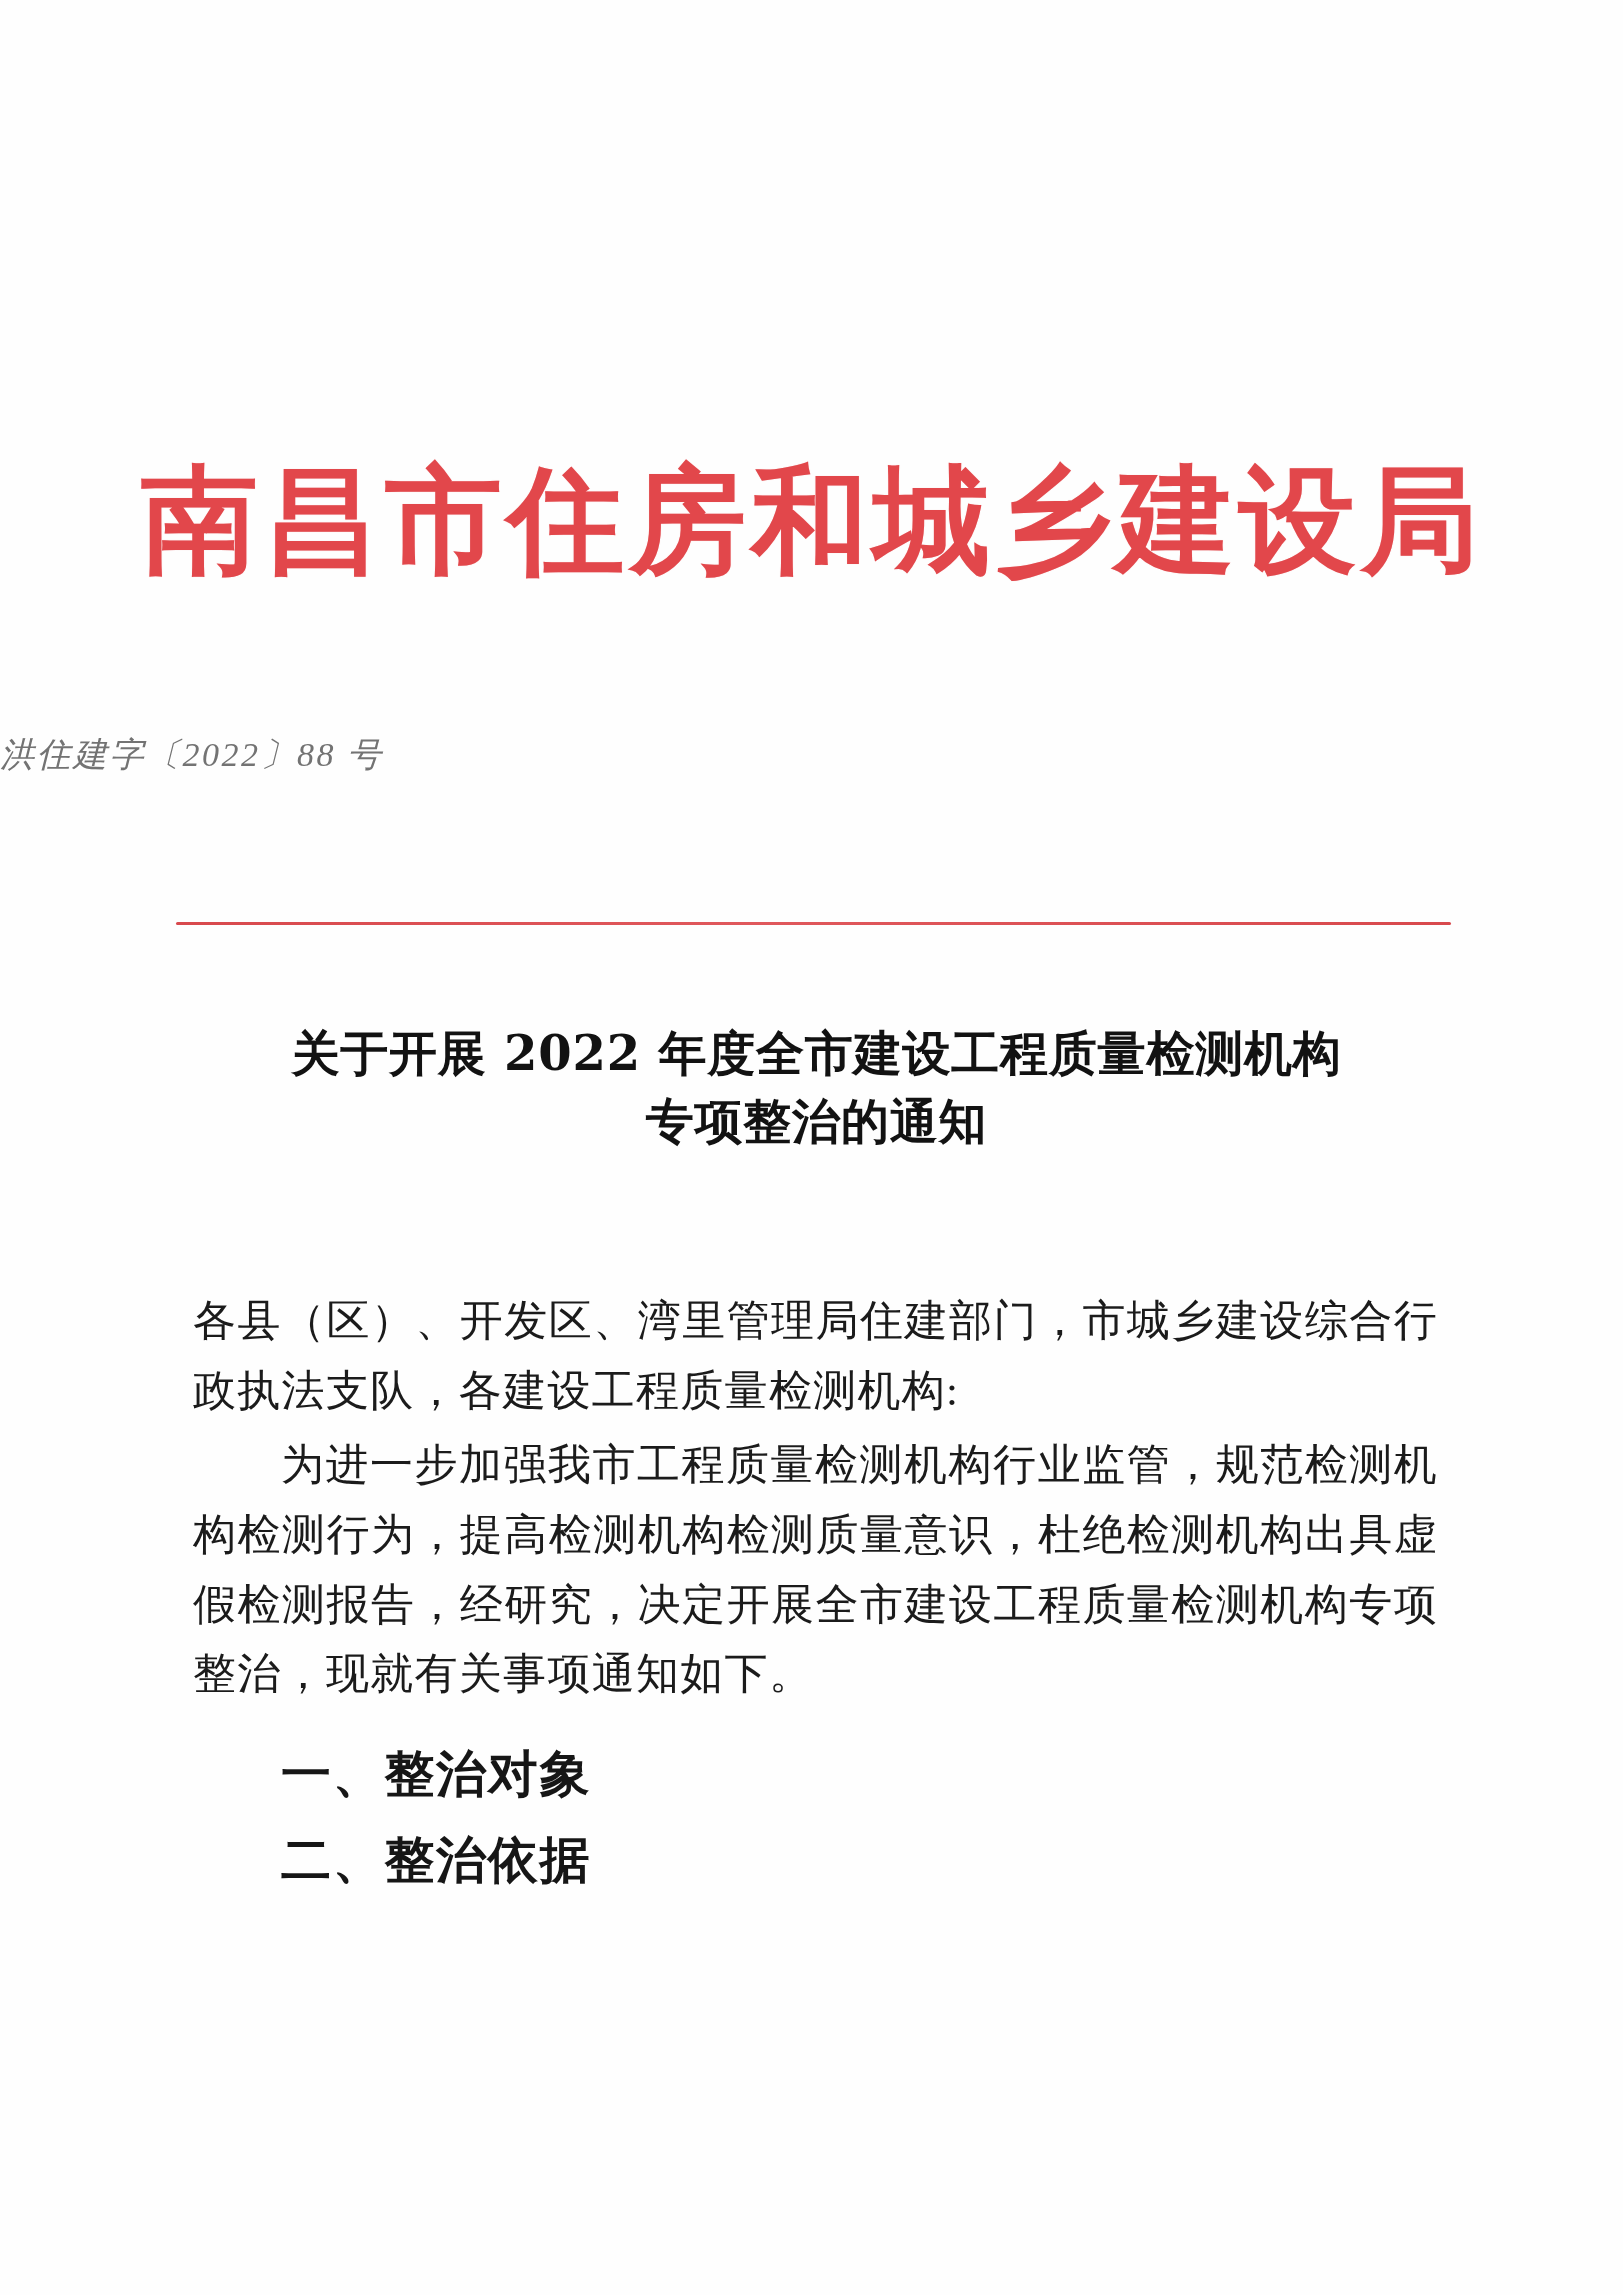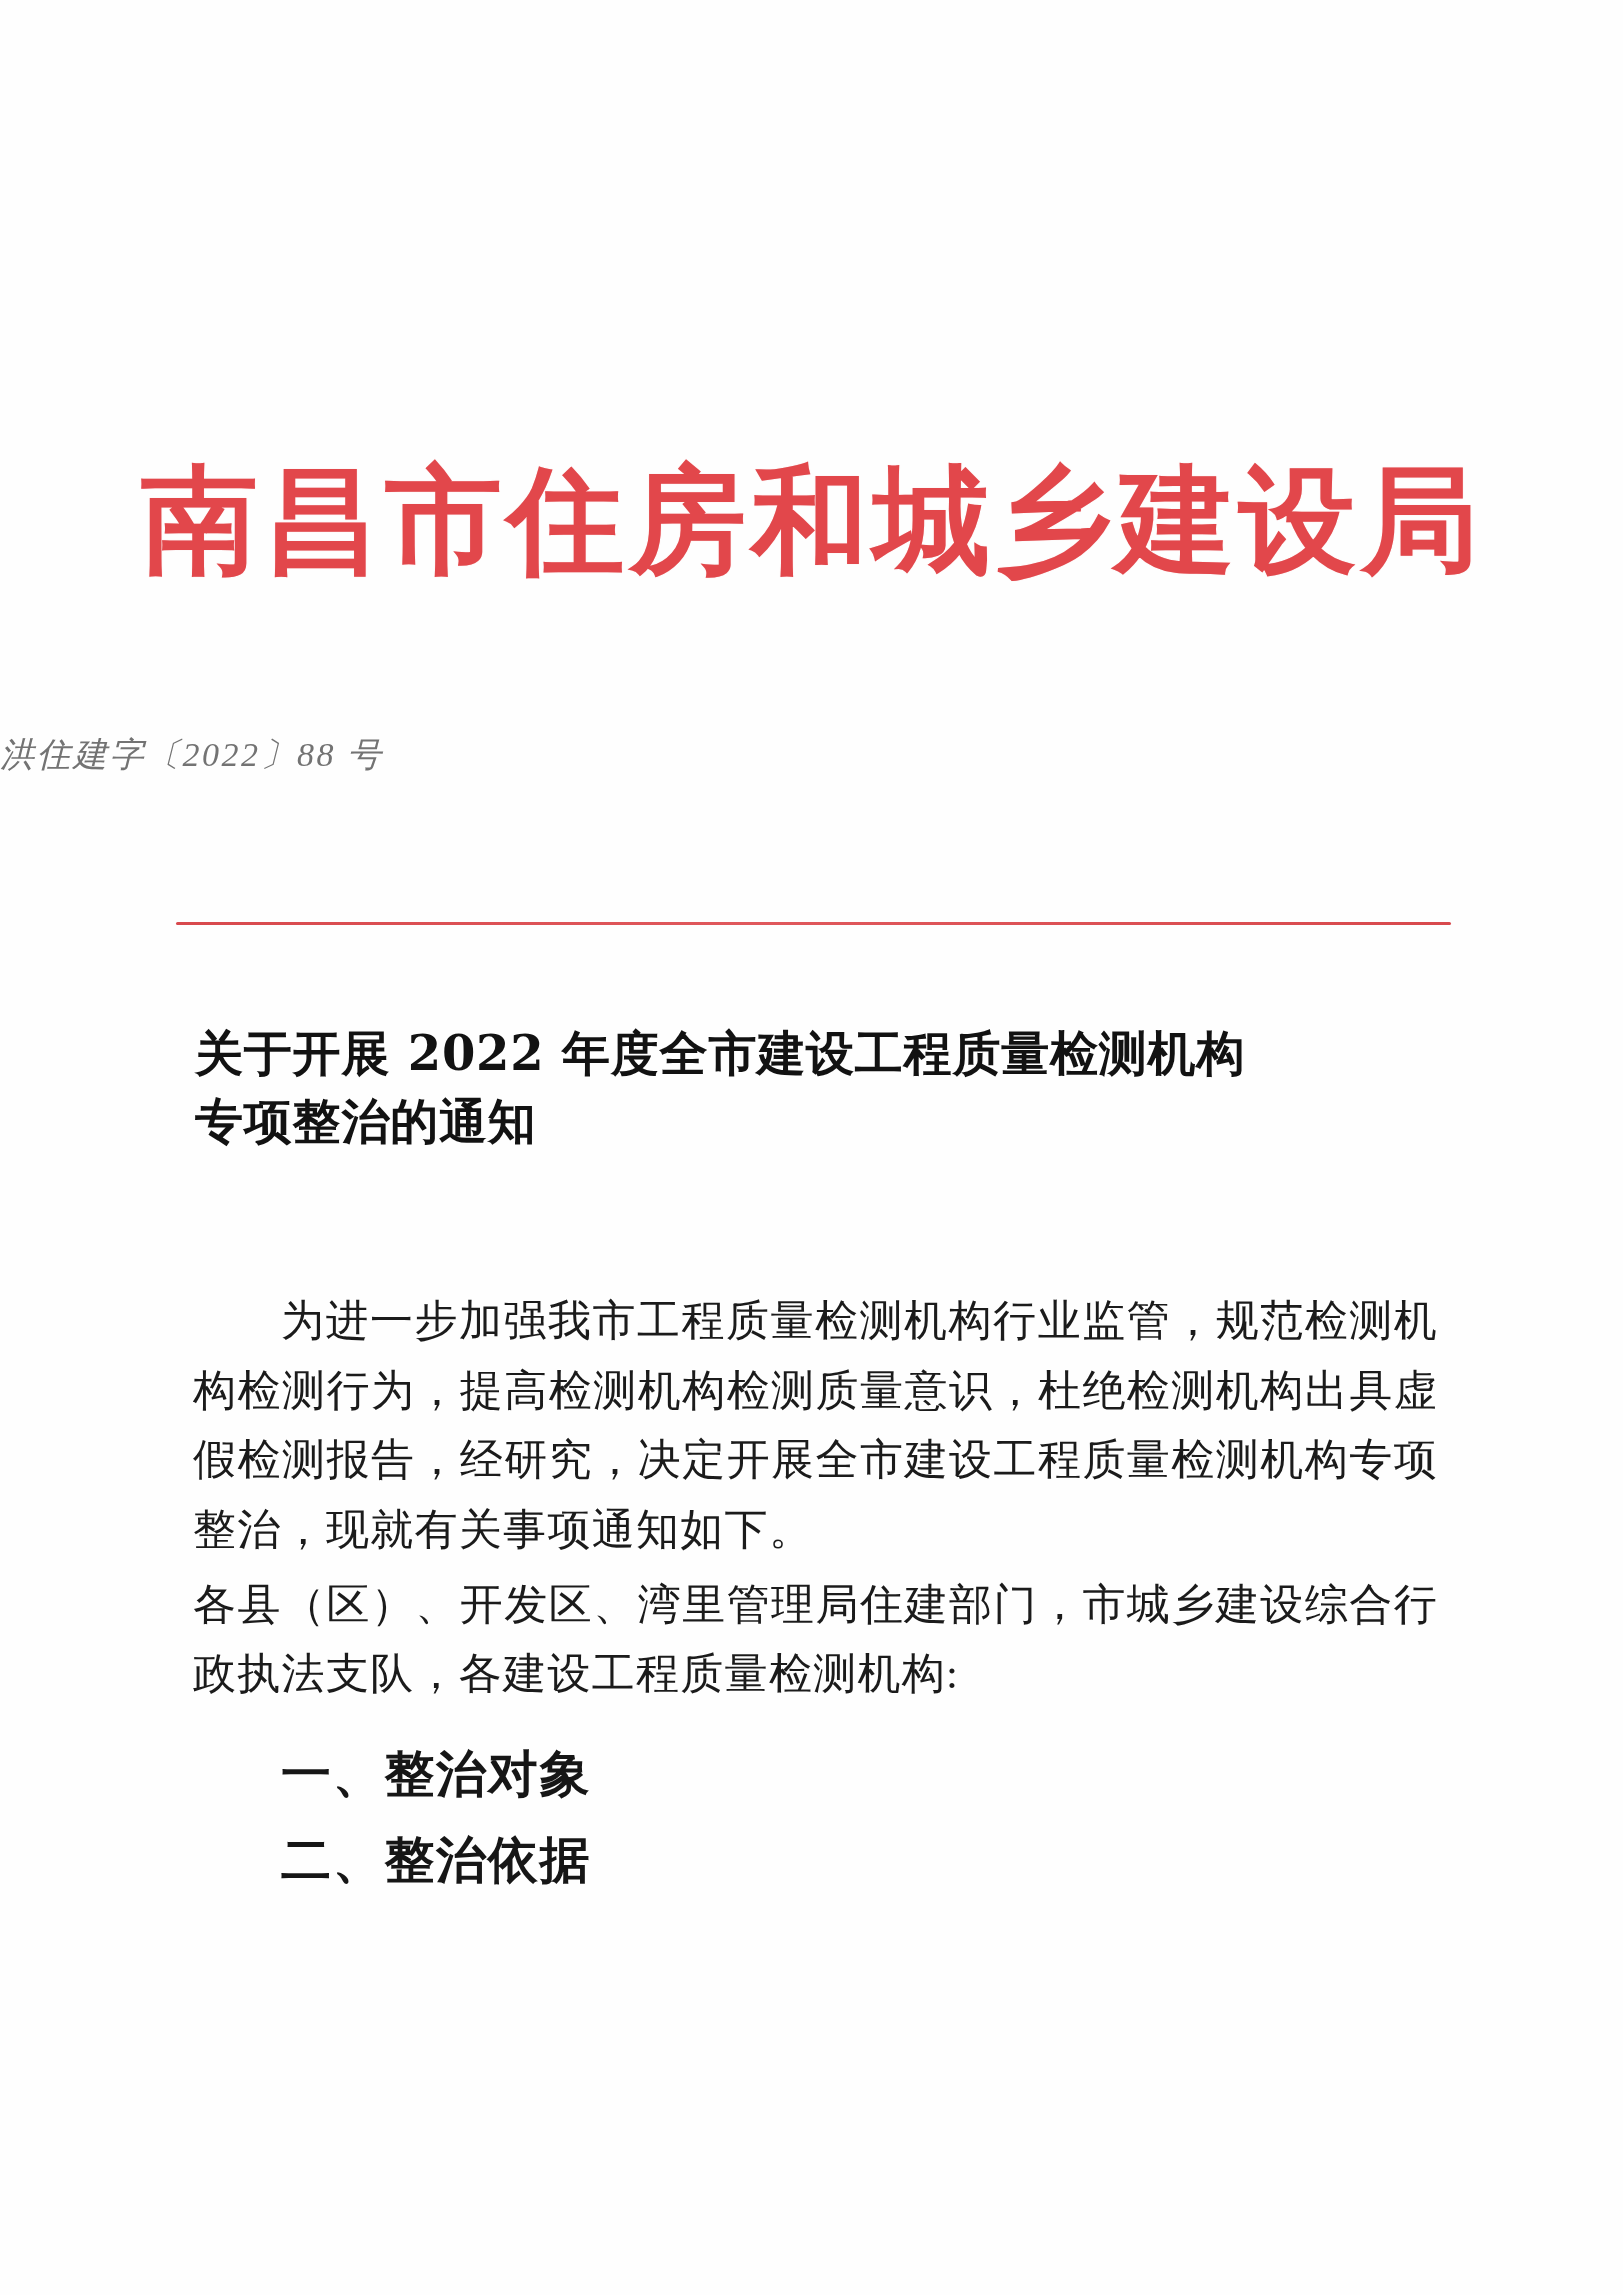--- a/index.html
+++ b/index.html
@@ -71,21 +71,21 @@
     background: linear-gradient(to right, #d8494d, #e0585c 45%, #d8494d);
     border-radius: 1.7px;
   }
 
   
   .doc-title {
     position: absolute;
     left: 195px;
     top: 1019px;
     width: 1243px;
-    text-align: left;
+    text-align: center;
     font-family: "DejaVu Serif", "Liberation Serif", serif;
     font-weight: bold;
     font-size: 48px;
     line-height: 1.42;
     letter-spacing: 0.8px;
     color: #121212;
   }
   .doc-title .line2 {
     display: block;
   }
@@ -135,23 +135,23 @@
 
     <div class="red-rule"></div>
 
     <div class="doc-title">
       <span>关于开展 2022 年度全市建设工程质量检测机构</span>
       <span class="line2">专项整治的通知</span>
     </div>
 
     <div class="body-text">
 
+      <p class="para">各县（区）、开发区、湾里管理局住建部门，市城乡建设综合行政执法支队，各建设工程质量检测机构:</p>
+
       <p class="para indent">为进一步加强我市工程质量检测机构行业监管，规范检测机构检测行为，提高检测机构检测质量意识，杜绝检测机构出具虚假检测报告，经研究，决定开展全市建设工程质量检测机构专项整治，现就有关事项通知如下。</p>
-
-      <p class="para">各县（区）、开发区、湾里管理局住建部门，市城乡建设综合行政执法支队，各建设工程质量检测机构:</p>
 
       <div class="spacer-sm"></div>
 
       <p class="section-head">一、整治对象</p>
 
 
       <p class="section-head">二、整治依据</p>
 
     </div>
 

